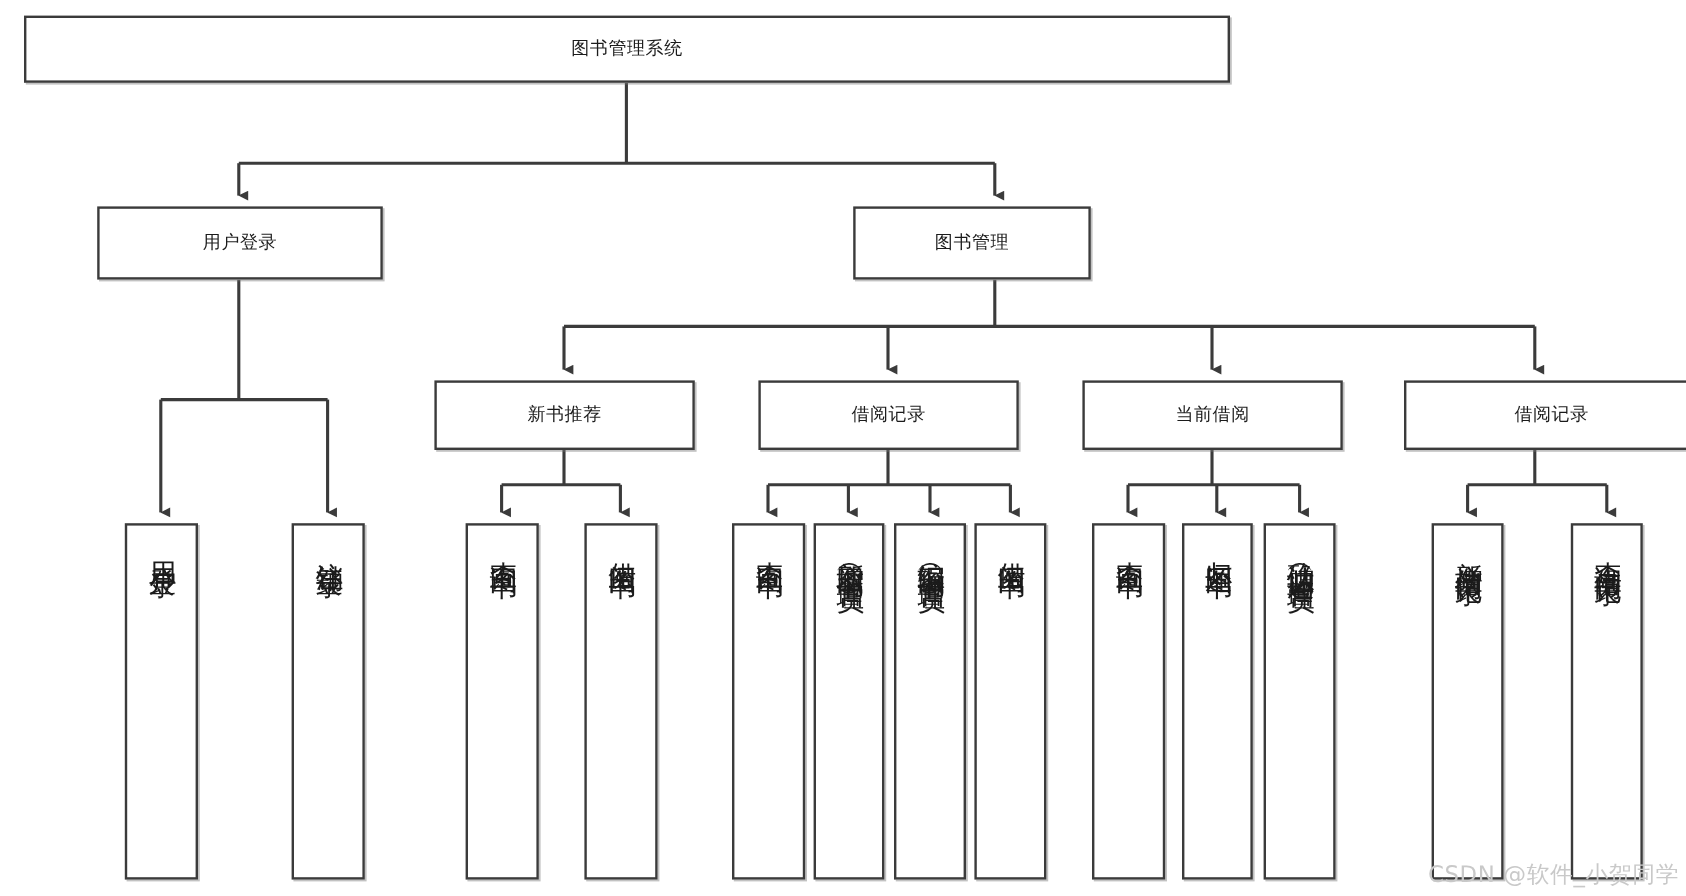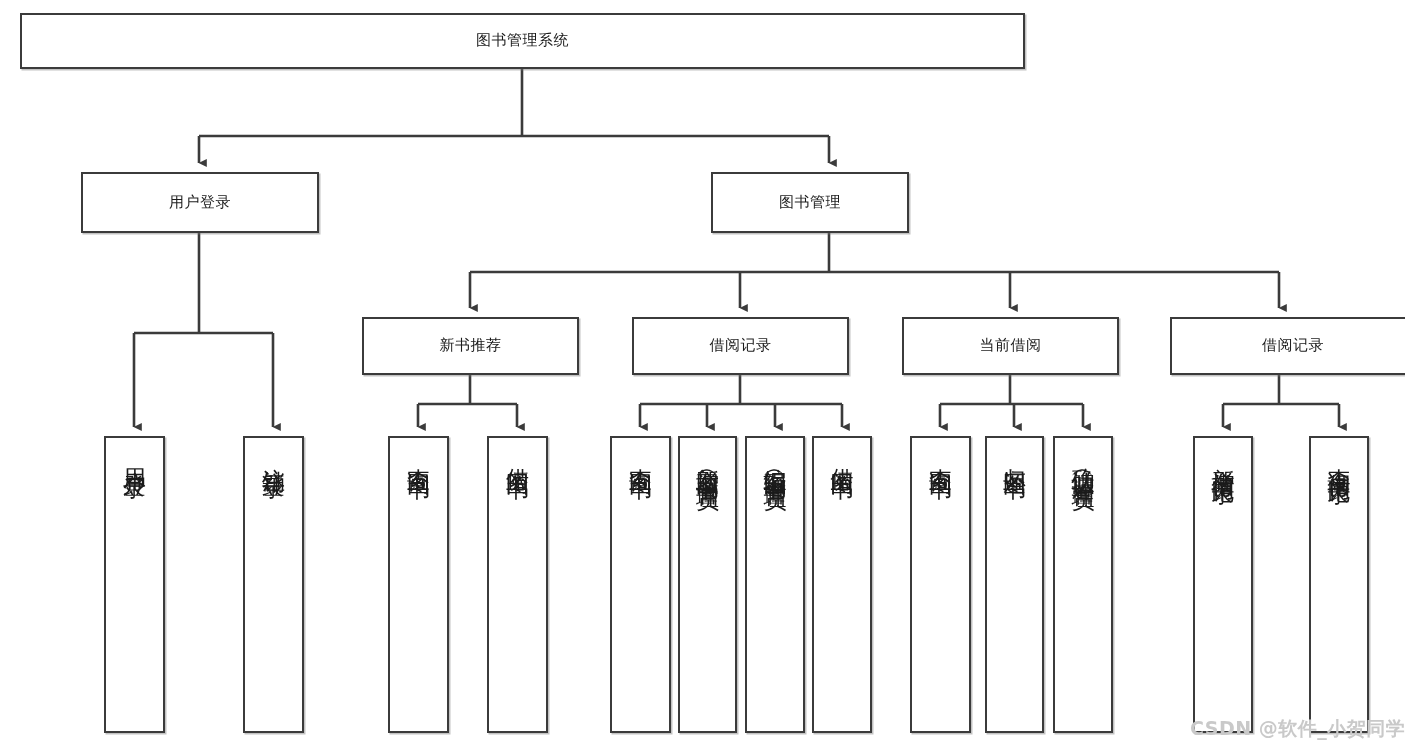--- a/index.html
+++ b/index.html
@@ -170,15 +170,15 @@
   <div class="node-box vertical" style="left: 1053px; top: 436px; width: 60px; height: 297px;">
     <span class="node-label">确认归还（管理员）</span>
   </div>
   <div class="node-box vertical" style="left: 1193px; top: 436px; width: 60px; height: 297px;">
     <span class="node-label">新增借阅记录</span>
   </div>
   <div class="node-box vertical" style="left: 1309px; top: 436px; width: 60px; height: 297px;">
     <span class="node-label">查询借阅记录</span>
   </div>
 
-  <div class="watermark" style="left: 1190px; top: 716px; font-weight: bold;">CSDN @软件_小贺同学</div>
+  <div class="watermark" style="left: 1190px; top: 716px;">CSDN @软件_小贺同学</div>
 
 </div>
 
 </body></html>

